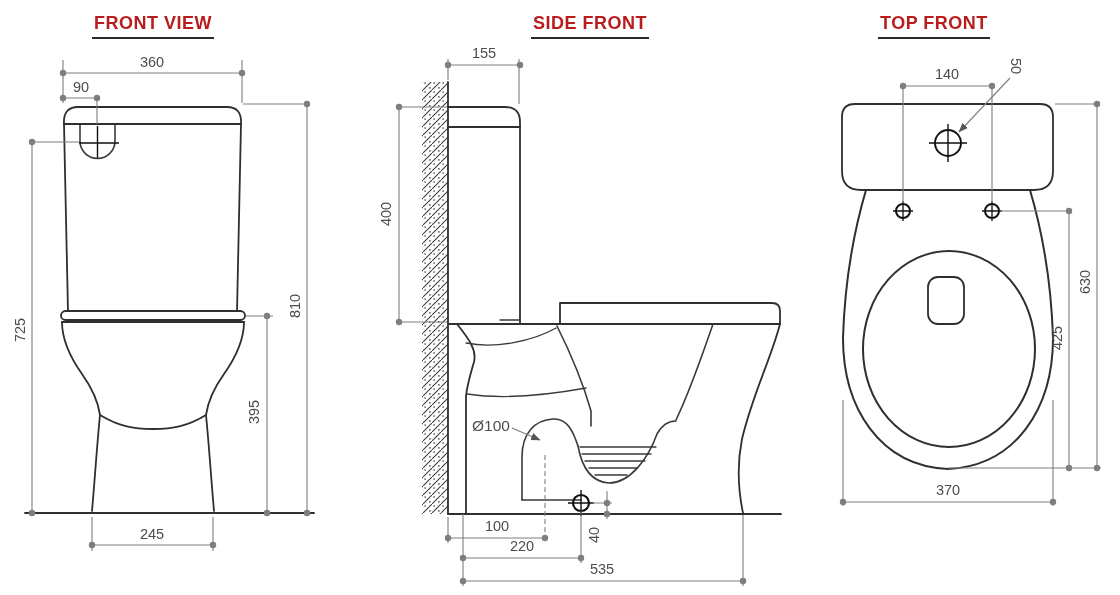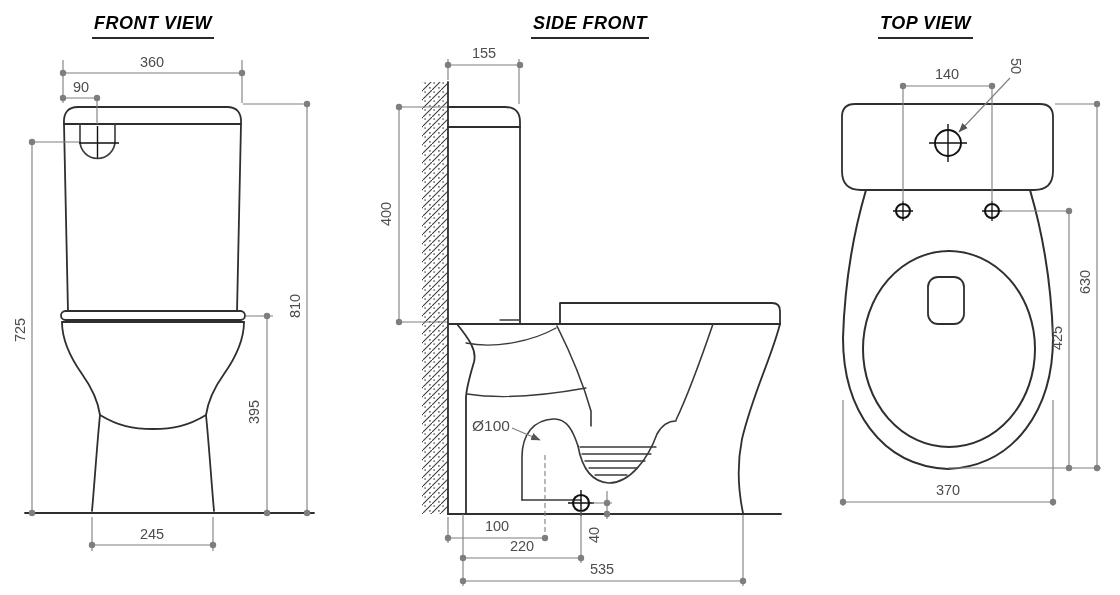--- a/index.html
+++ b/index.html
@@ -1,41 +1,41 @@
 <!DOCTYPE html>
 <html><head>
 <meta charset="utf-8">
 <style>
   html,body{margin:0;padding:0;background:#ffffff;}
   #stage{position:relative;width:1120px;height:595px;background:#ffffff;overflow:hidden;
          font-family:"Liberation Sans",sans-serif;}
-  .view-title{position:absolute;top:13px;font-size:18px;font-weight:bold;color:#000000;
+  .view-title{position:absolute;top:13px;font-size:18px;font-weight:bold;color:#b91c1c;
               letter-spacing:.5px;border-bottom:2px solid #2a2a2a;padding:0 2px 3px 2px;
-              white-space:nowrap;font-style:italic;}
+              white-space:nowrap;}
   svg{position:absolute;left:0;top:0;}
   svg text{font-family:"Liberation Sans",sans-serif;font-size:14.5px;fill:#4d4d4d;}
   text.big{font-size:15.5px;}
   .body-ln{stroke:#2f2f2f;stroke-width:1.8;fill:none;stroke-linecap:round;stroke-linejoin:round;}
   .body-md{stroke:#3a3a3a;stroke-width:1.6;fill:none;stroke-linecap:round;}
   .body-th{stroke:#3a3a3a;stroke-width:1.3;fill:none;stroke-linecap:round;}
   .dim-ln{stroke:#7e7e7e;stroke-width:1.1;fill:none;}
   .dim-dash{stroke:#7e7e7e;stroke-width:1.1;fill:none;stroke-dasharray:5 3;}
   .ball{fill:#7e7e7e;stroke:none;}
   .mark{stroke:#111;stroke-width:2.2;fill:none;}
   .mark-th{stroke:#111;stroke-width:1.4;fill:none;}
   .fill-w{fill:#ffffff;}
 </style>
 </head>
 <body>
 
 <div id="stage">
 
   <div class="view-title" style="left:92px;">FRONT VIEW</div>
   <div class="view-title" style="left:531px;">SIDE FRONT</div>
-  <div class="view-title" style="left:878px;">TOP VIEW</div>
+  <div class="view-title" style="left:878px;">TOP FRONT</div>
 
   <svg width="1120" height="595" viewBox="0 0 1120 595">
     <defs>
       <pattern id="wallhatch" width="9" height="9" patternUnits="userSpaceOnUse">
         <path d="M-1,10 L10,-1" stroke="#3a3a3a" stroke-width="1.1"></path>
         <circle cx="2.1" cy="2.1" r="0.8" fill="#3a3a3a"></circle>
         <circle cx="6.9" cy="6.9" r="0.8" fill="#3a3a3a"></circle>
       </pattern>
       <marker id="arr" viewBox="0 0 10 10" refX="9" refY="5" markerWidth="9" markerHeight="9" orient="auto">
         <path d="M0,1.2 L9.5,5 L0,8.8 Z" fill="#555"></path>

